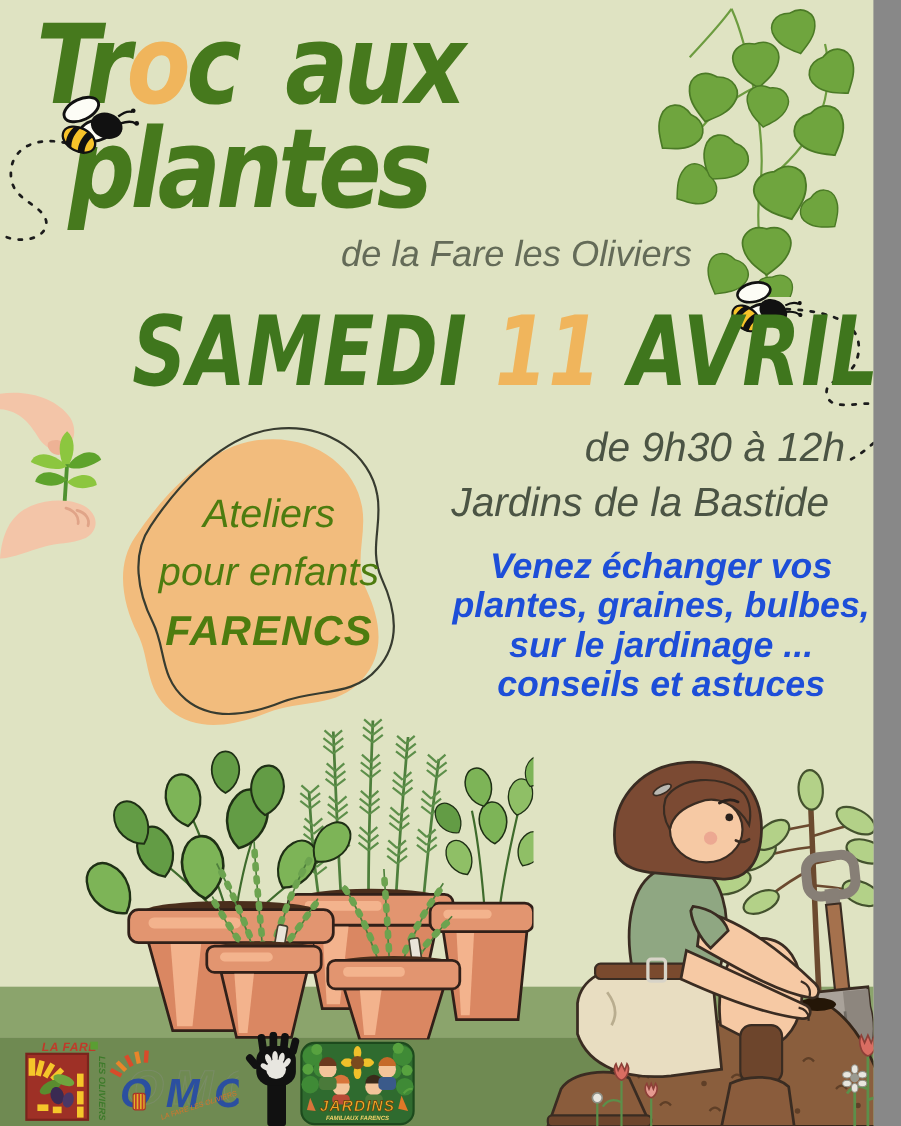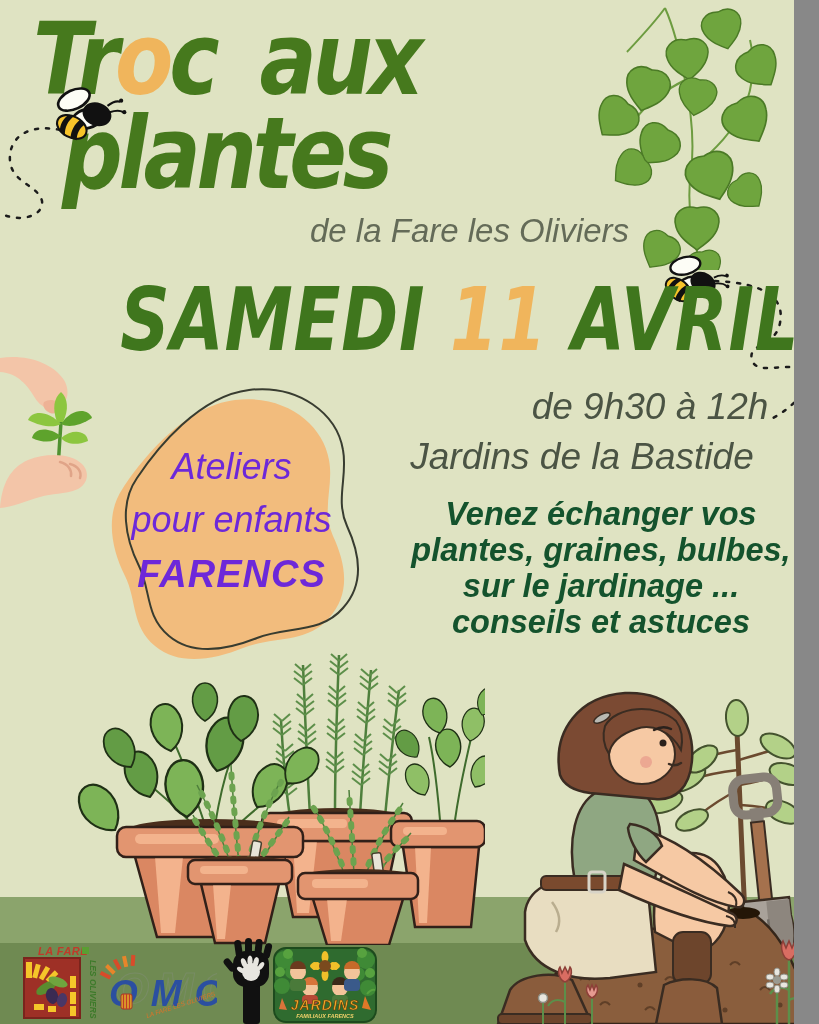--- a/index.html
+++ b/index.html
@@ -16,24 +16,24 @@
   .t1{left:33px;top:10px;}
   .t2{left:62px;top:104px;}
   .orange{color:#f0b55c;}
   .subtitle{left:310px;top:212px;width:400px;text-align:left;font-size:33px;color:#646b58;}
   .dateline{left:38px;top:276px;width:748px;text-align:center;font-family:"DejaVu Sans",sans-serif;
             font-weight:bold;font-size:88px;letter-spacing:1px;color:#3f761d;line-height:1.0;
             transform:scaleX(.78);transform-origin:center top;white-space:nowrap;}
   .time{left:450px;top:386px;width:400px;text-align:center;font-size:37px;font-weight:500;color:#4b5444;}
   .location{left:382px;top:436px;width:400px;text-align:center;font-size:37px;font-weight:500;color:#4b5444;}
   .desc{left:401px;top:496px;width:400px;text-align:center;font-size:32.5px;font-weight:bold;
-        color:#14532d;line-height:36px;}
+        color:#1d4ed8;line-height:36px;}
   .blob-wrap{left:85px;top:388px;width:285px;height:290px;}
   .blob-svg{position:absolute;left:0;top:0;}
-  .blob-text{position:absolute;left:4px;top:52px;width:285px;text-align:center;color:#6d28d9;}
+  .blob-text{position:absolute;left:17px;top:52px;width:285px;text-align:center;color:#4d7c0f;}
   .blob-text .w1,.blob-text .w2{font-size:36px;font-weight:500;line-height:53px;}
   .blob-text .w3{font-size:38px;font-weight:800;line-height:56px;letter-spacing:1px;}
   svg text{font-family:"Liberation Sans",sans-serif;}
   .logo{position:absolute;}
 </style>
 </head>
 <body>
 
 <div class="poster">
 

